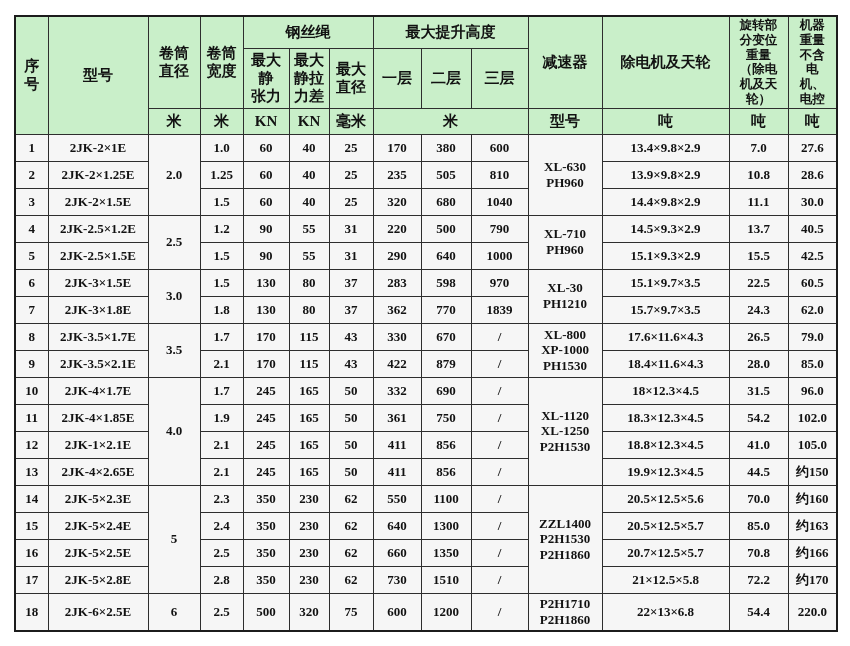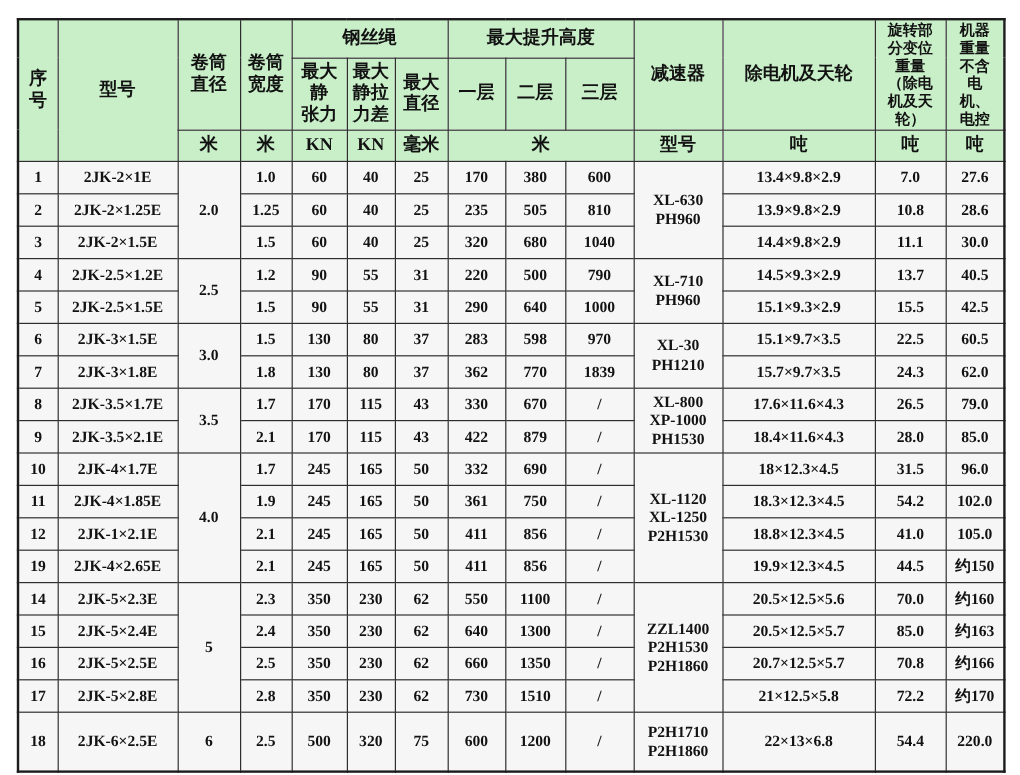--- a/index.html
+++ b/index.html
@@ -22,21 +22,21 @@
     border:1px solid var(--border);
     font-weight:bold;text-align:center;vertical-align:middle;
     padding:0 2px;font-size:13px;line-height:1.2;overflow:hidden;
   }
   thead th{background:var(--header-bg);font-size:15px;}
   tbody td{background:var(--cell-bg);}
   tr.h1{height:32px;}
   tr.h2{height:60px;}
   tr.h3{height:26px;}
   tbody tr{height:27px;}
-  tbody tr.tall{height:50px;}
+  tbody tr.tall{height:38px;}
   .ml{white-space:pre-line;}
   .small{font-size:12.5px;line-height:1.18;padding:0 9px;margin-top:12px;}
 </style>
 </head>
 <body>
 
 <div class="wrap">
 <table>
   <colgroup>
     <col style="width:33px">
@@ -274,21 +274,21 @@
       <td>165</td>
       <td>50</td>
       <td>411</td>
       <td>856</td>
       <td>/</td>
       <td>18.8×12.3×4.5</td>
       <td>41.0</td>
       <td>105.0</td>
     </tr>
     <tr>
-      <td>19</td>
+      <td>13</td>
       <td>2JK-4×2.65E</td>
       <td>2.1</td>
       <td>245</td>
       <td>165</td>
       <td>50</td>
       <td>411</td>
       <td>856</td>
       <td>/</td>
       <td>19.9×12.3×4.5</td>
       <td>44.5</td>

